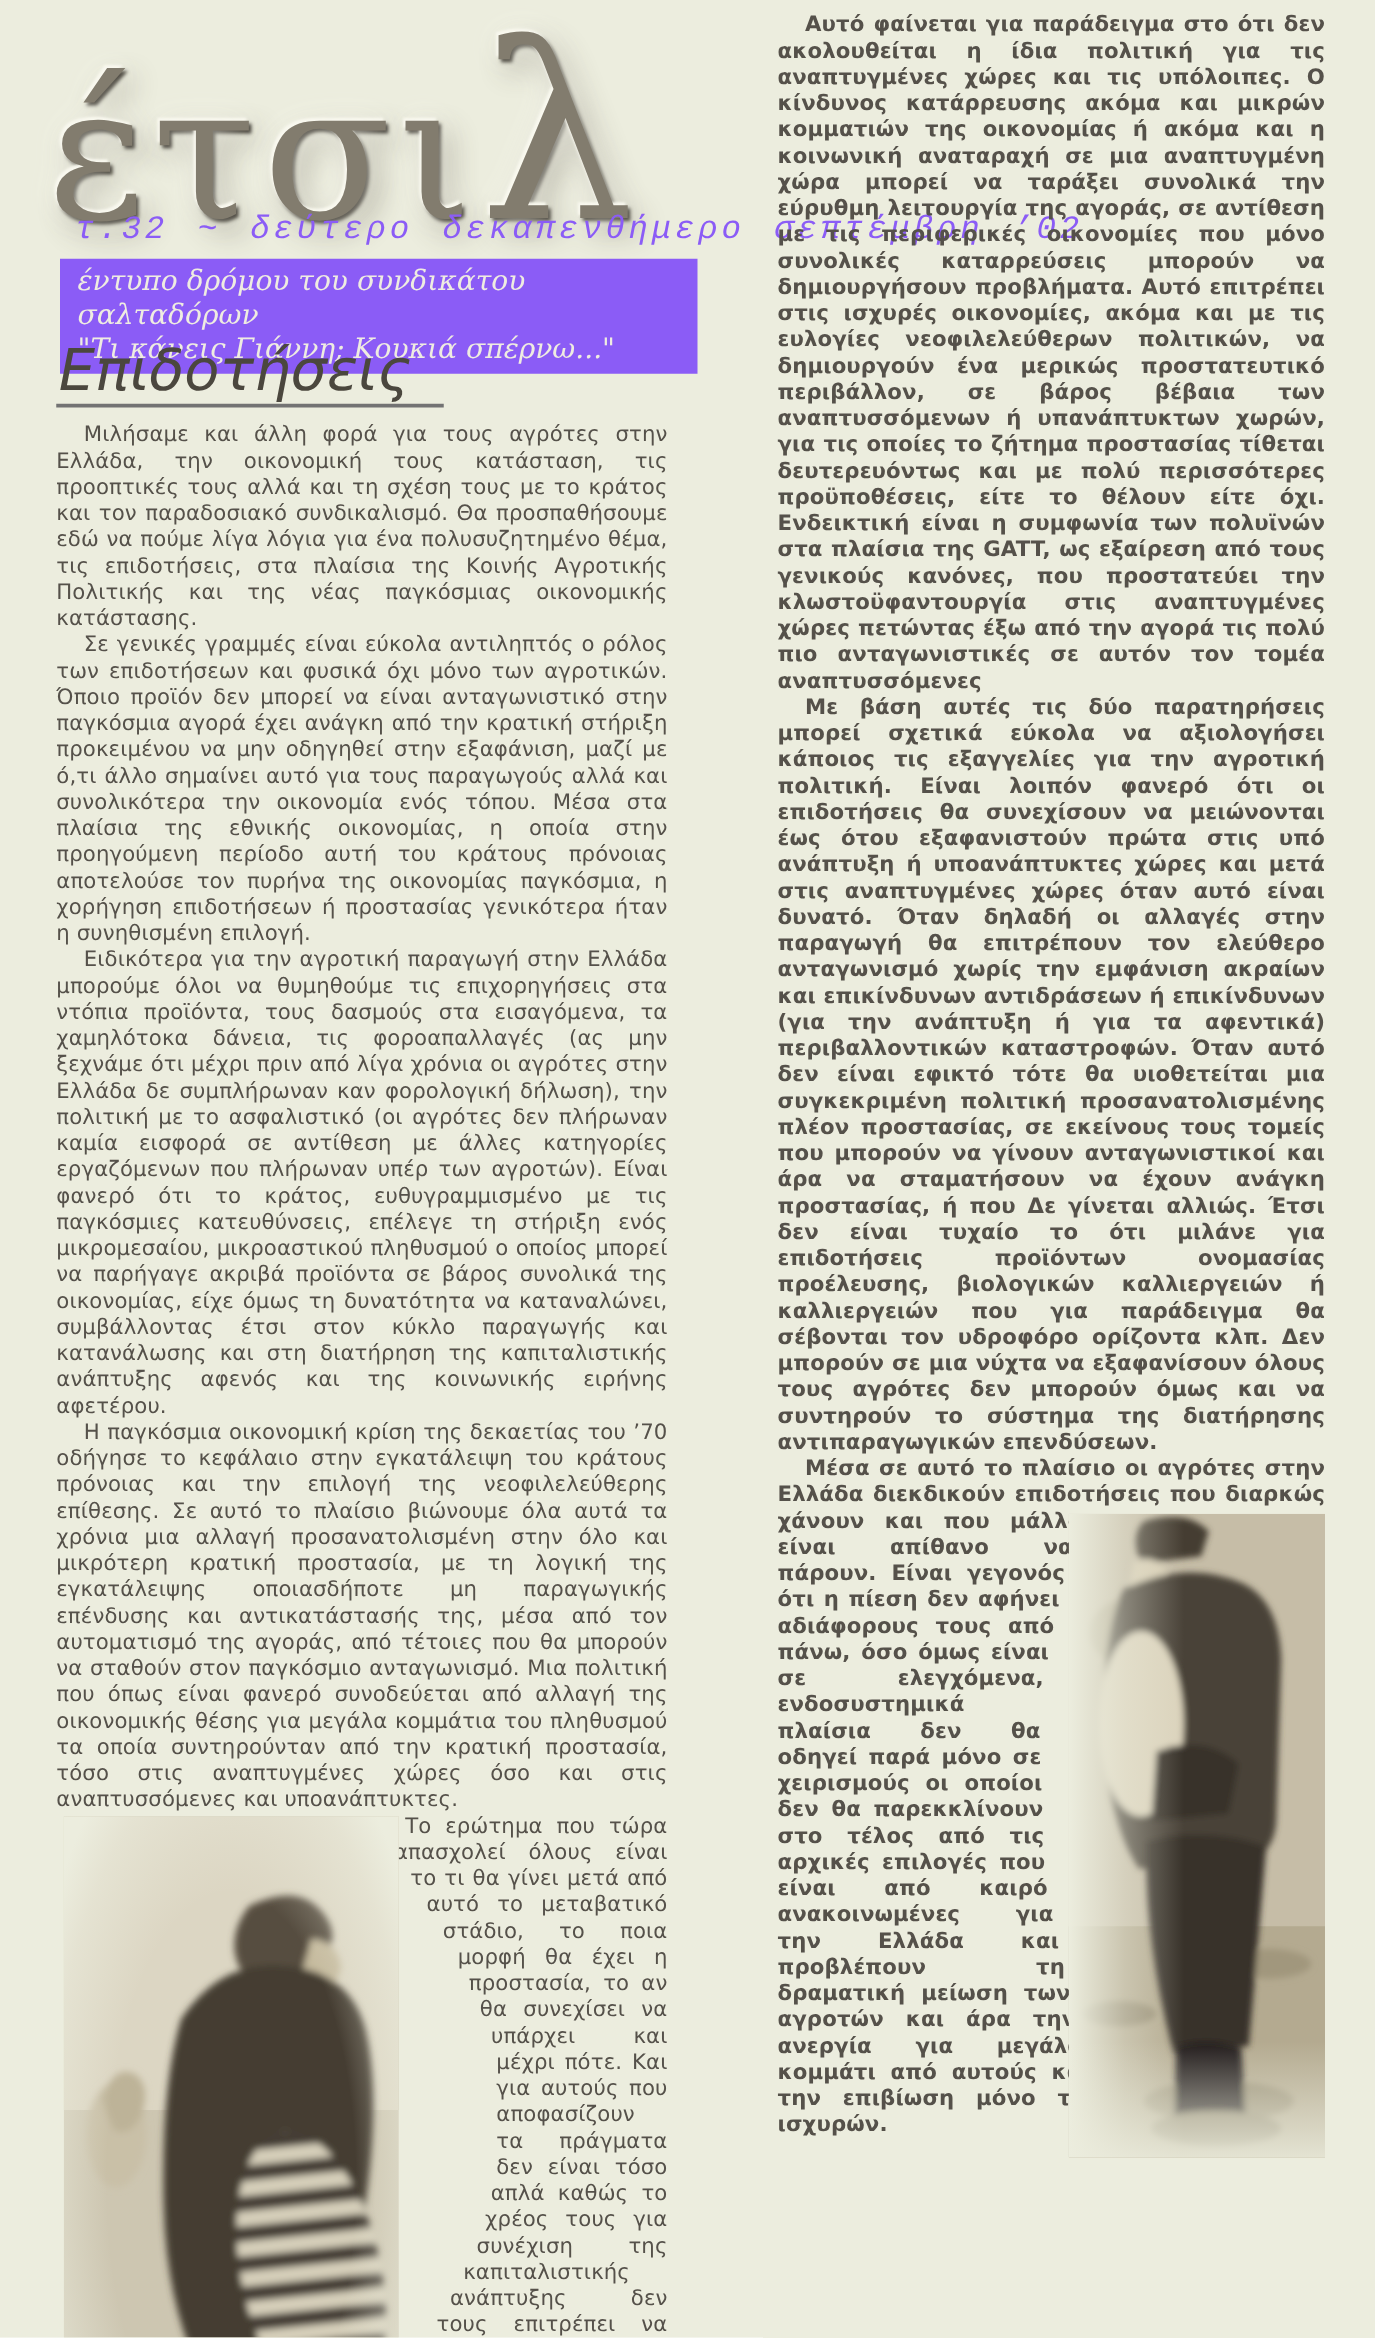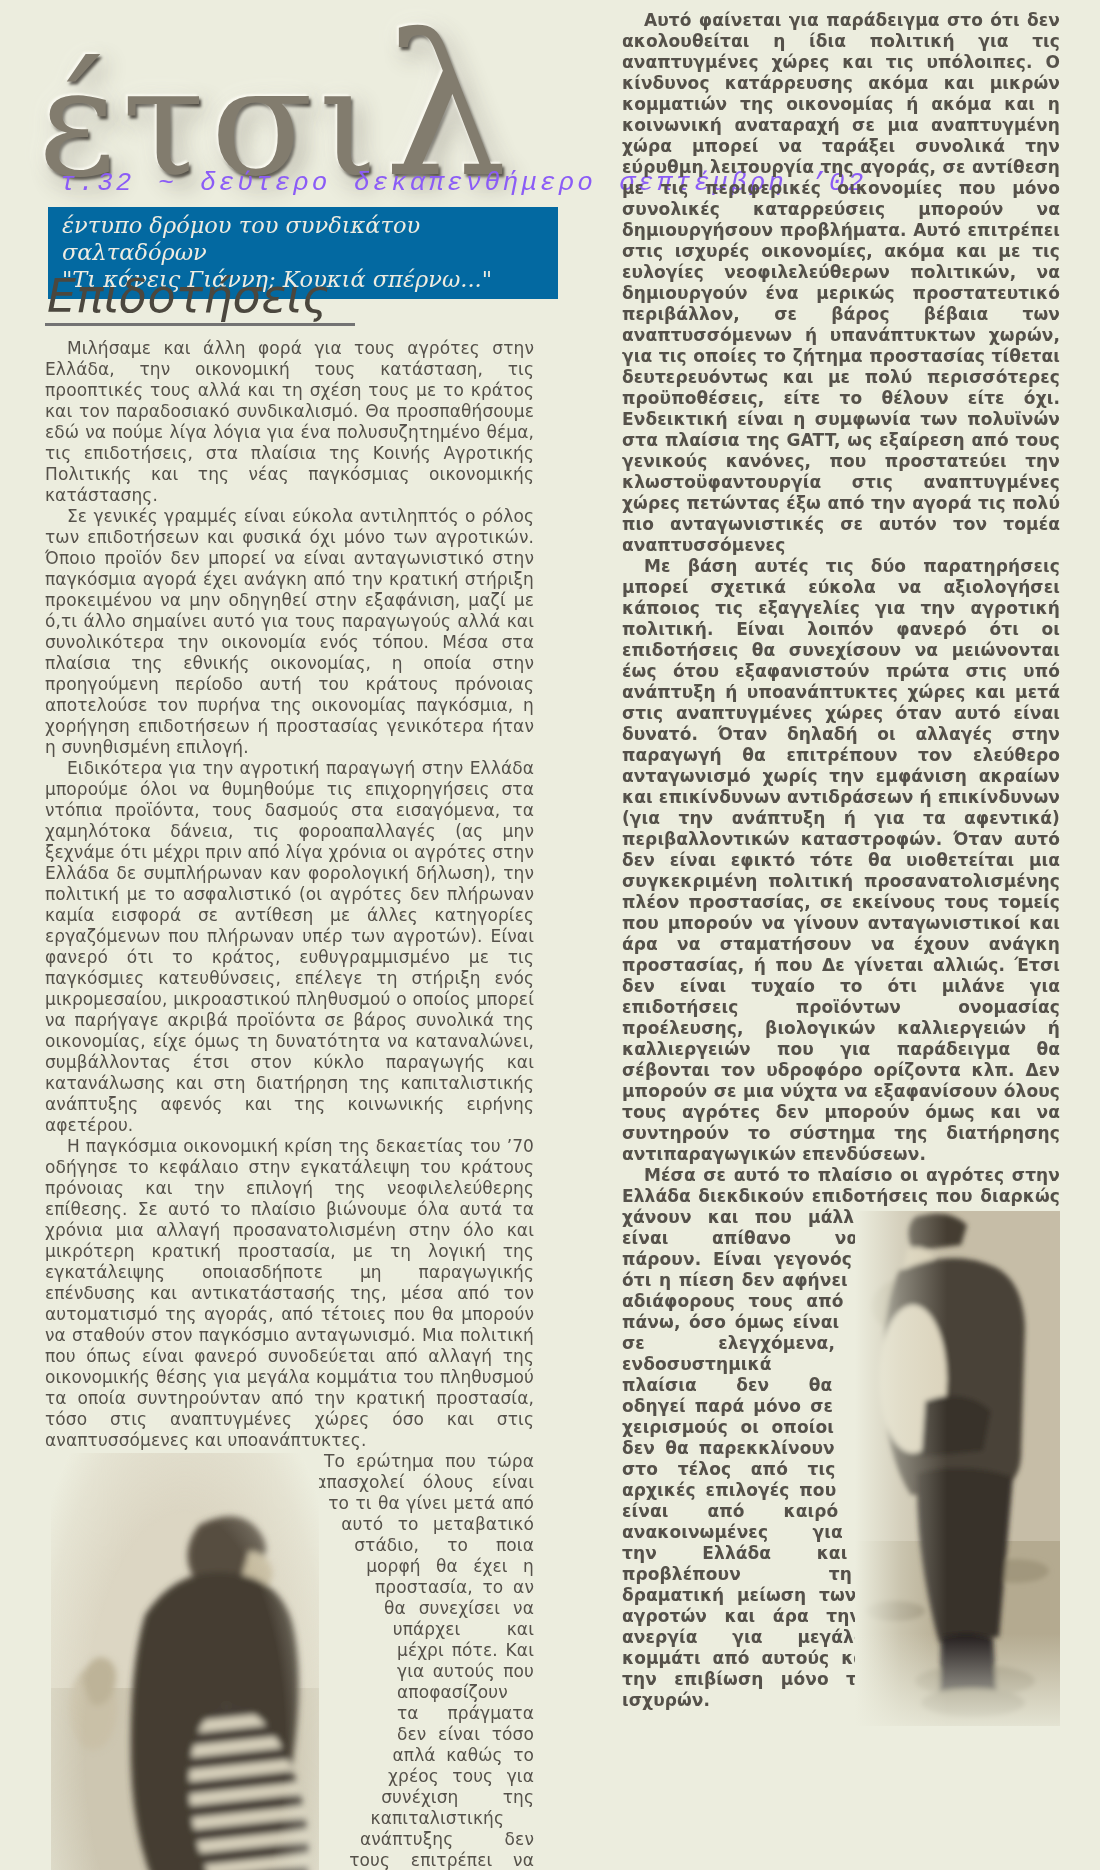--- a/index.html
+++ b/index.html
@@ -30,21 +30,21 @@
     position:absolute;left:60px;top:168px;
     font-family:Liberation Mono, monospace;
     font-style:italic;
     font-size:26px;letter-spacing:3px;word-spacing:5px;
     color:#8b5cf6;
     white-space:nowrap;
   }
   .banner{
     position:absolute;left:48px;top:207px;
     width:496px;
-    background:#0369a1;
+    background:#8b5cf6;
     color:#efece1;
     font-family:"DejaVu Serif",serif;
     font-style:italic;
     font-size:22.5px;line-height:27px;
     padding:5px 0 6px 14px;
   }
   
   .col-left{position:absolute;left:45px;top:272px;width:489px;}
   .col-right{position:absolute;left:622px;top:10px;width:438px;font-weight:bold;}
   .article-title{

